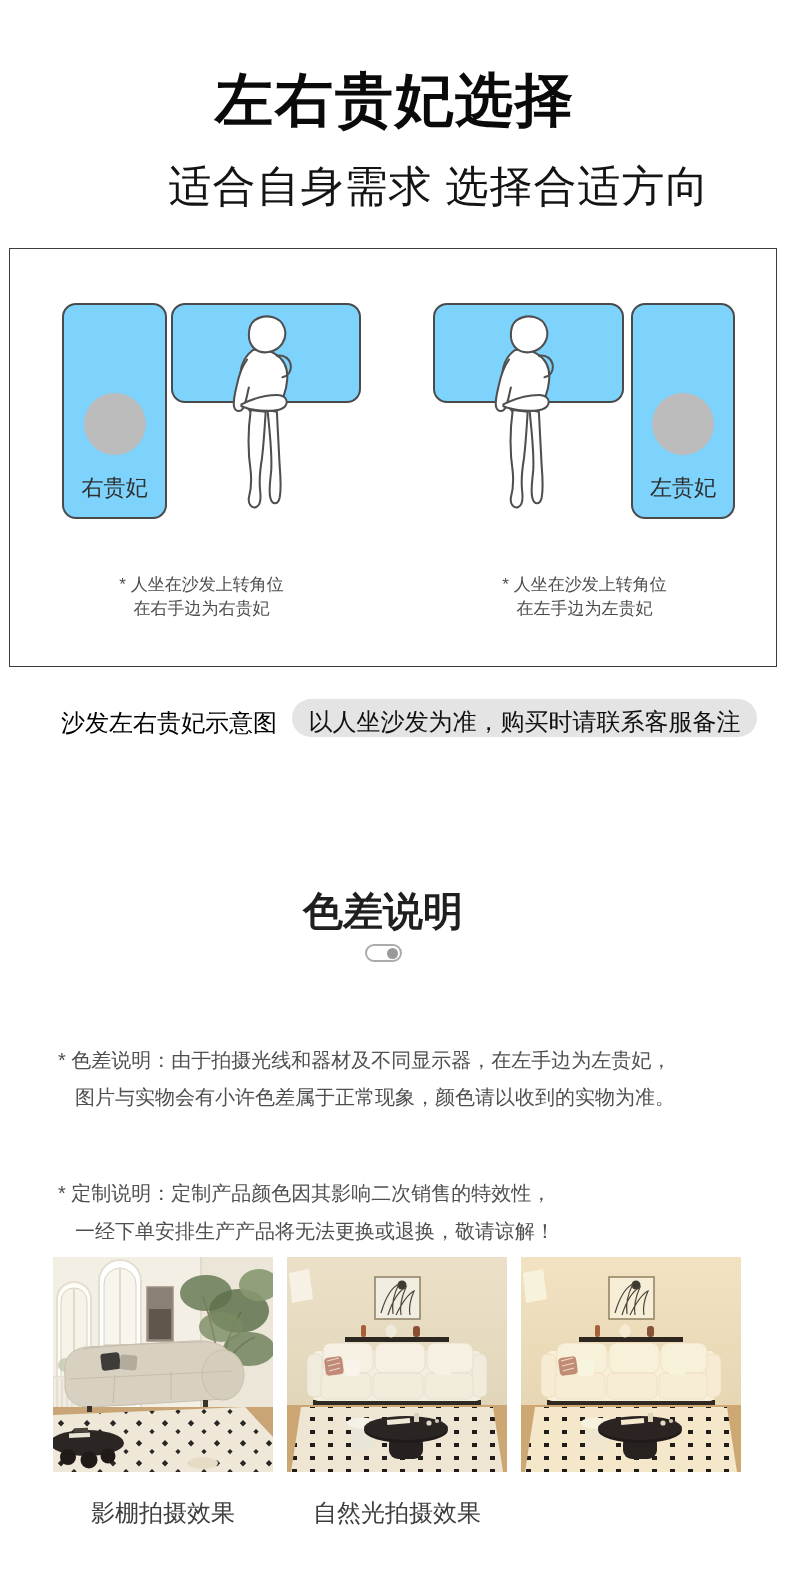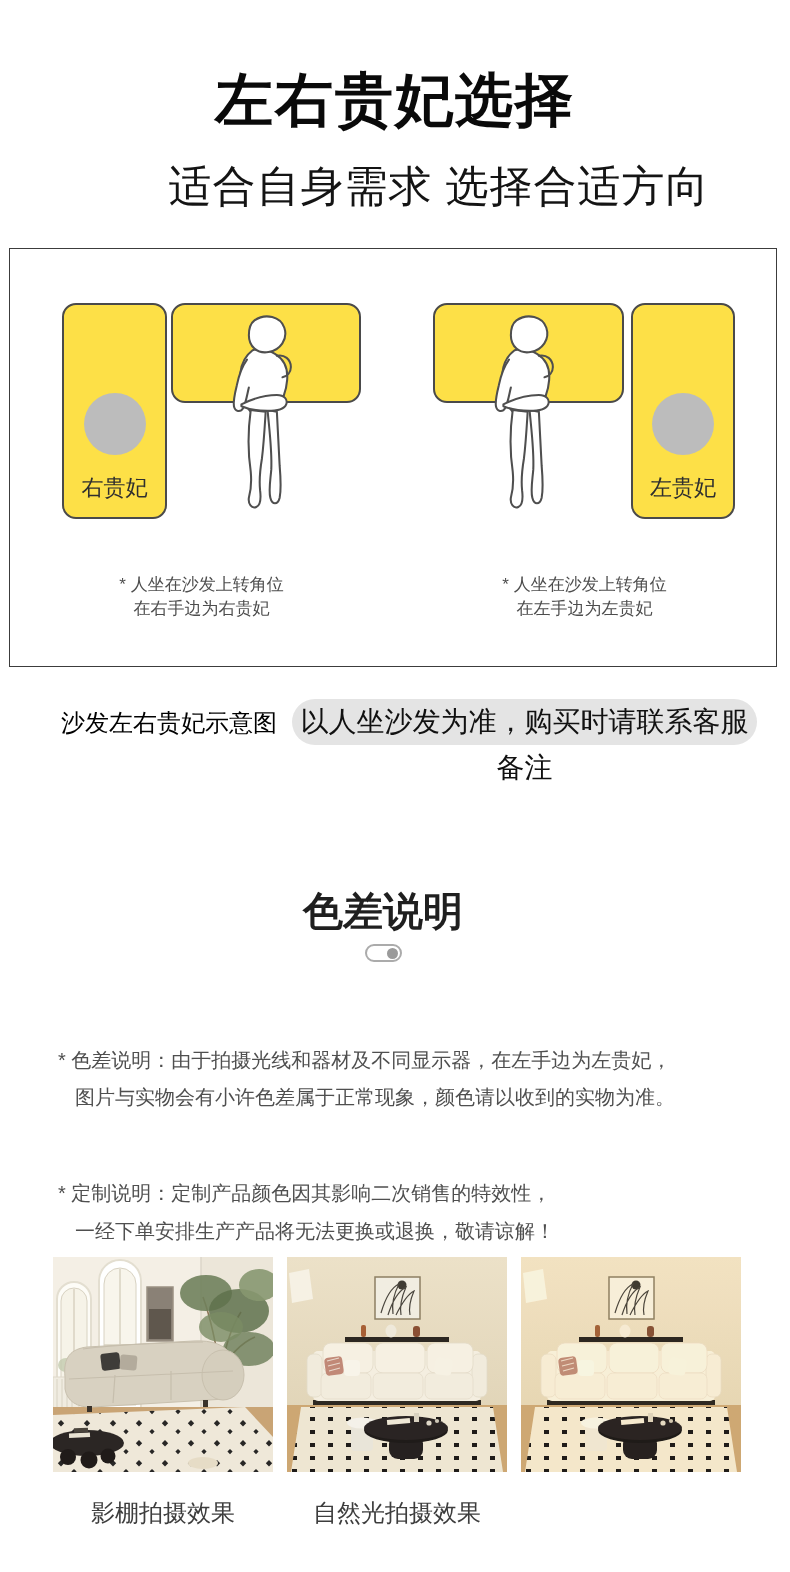--- a/index.html
+++ b/index.html
@@ -6,41 +6,41 @@
   body{width:790px;height:1572px;position:relative;font-family:"Liberation Sans","DejaVu Sans",sans-serif;}
   .page{position:absolute;inset:0;width:790px;height:1572px;background:#fff;overflow:hidden;}
   .abs{position:absolute;}
 
   .title{top:62px;left:0;width:790px;text-align:center;font-size:58px;font-weight:700;
          letter-spacing:2px;color:#0a0a0a;font-family:"Liberation Serif","DejaVu Serif",serif;}
   .subtitle{top:158px;left:0;width:790px;text-align:center;font-size:43px;font-weight:500;
             letter-spacing:1px;color:#141414;padding-left:44px;}
 
   .diagram-box{left:9px;top:248px;width:766px;height:417px;border:1px solid #3c3c3c;background:#fff;}
-  .drect{border:2px solid #4a4a4a;border-radius:14px;background:#fde047;box-sizing:border-box;}
+  .drect{border:2px solid #4a4a4a;border-radius:14px;background:#7dd3fc;box-sizing:border-box;}
   .chaise-l{left:52px;top:54px;width:105px;height:216px;}
   .seat-l{left:161px;top:54px;width:190px;height:100px;}
   .seat-r{left:423px;top:54px;width:191px;height:100px;}
   .chaise-r{left:621px;top:54px;width:104px;height:216px;}
   .pillow{width:62px;height:62px;border-radius:50%;background:#bcbcbc;left:50%;transform:translateX(-50%);top:88px;}
   .chaise-label{left:0;top:168px;width:100%;text-align:center;font-size:22px;color:#2f2f2f;
                 font-family:"Liberation Serif","DejaVu Serif",serif;}
   .person{width:84px;height:206px;top:57px;}
   .person-l{left:209px;}
   .person-r{left:471px;}
   .diag-caption{width:383px;text-align:center;font-size:17px;font-weight:500;color:#4d4d4d;line-height:24px;}
   .cap-line1{top:324px;}
   .cap-line2{top:348px;}
   .cap-left{left:0;}
   .cap-right{left:383px;}
 
   .note-label{left:61px;top:708px;font-size:24px;color:#000;line-height:30px;
               font-family:"Liberation Serif","DejaVu Serif",serif;}
-  .note-badge{left:292px;top:699px;width:465px;height:46px;background:#e4e4e4;border-radius:23px;
-              text-align:center;line-height:46px;font-size:28px;color:#111;
+  .note-badge{left:292px;top:699px;width:465px;height:38px;background:#e4e4e4;border-radius:23px;
+              text-align:center;line-height:46px;font-size:24px;color:#111;
               font-family:"Liberation Serif","DejaVu Serif",serif;}
 
   .section-title{top:884px;left:0;width:766px;text-align:center;font-size:40px;font-weight:700;color:#1f1f1f;}
   .toggle{left:365px;top:944px;width:37px;height:18px;border:2px solid #ababab;border-radius:10px;
           background:#fff;box-sizing:border-box;}
   .toggle-dot{position:absolute;right:2px;top:1.5px;width:11px;height:11px;border-radius:50%;background:#9a9a9a;}
 
   .para-line{font-size:20px;font-weight:500;color:#4f4f4f;line-height:26px;white-space:nowrap;}
   .p1l1{left:58px;top:1047px;}
   .p1l2{left:75px;top:1084px;}

